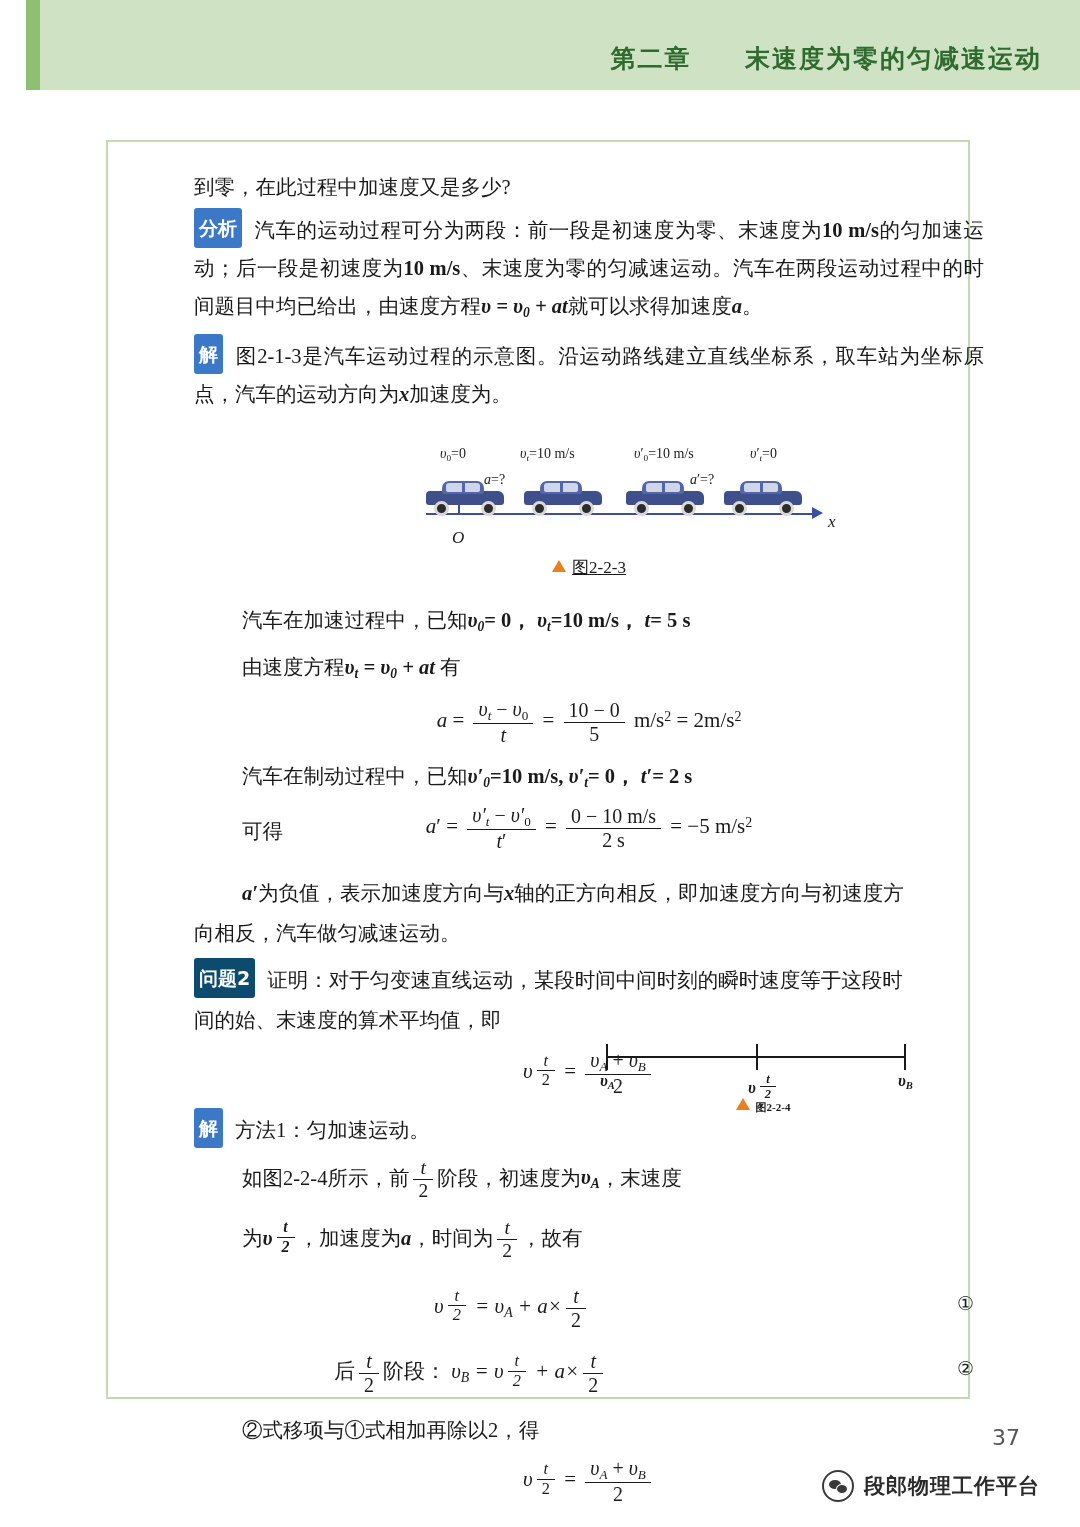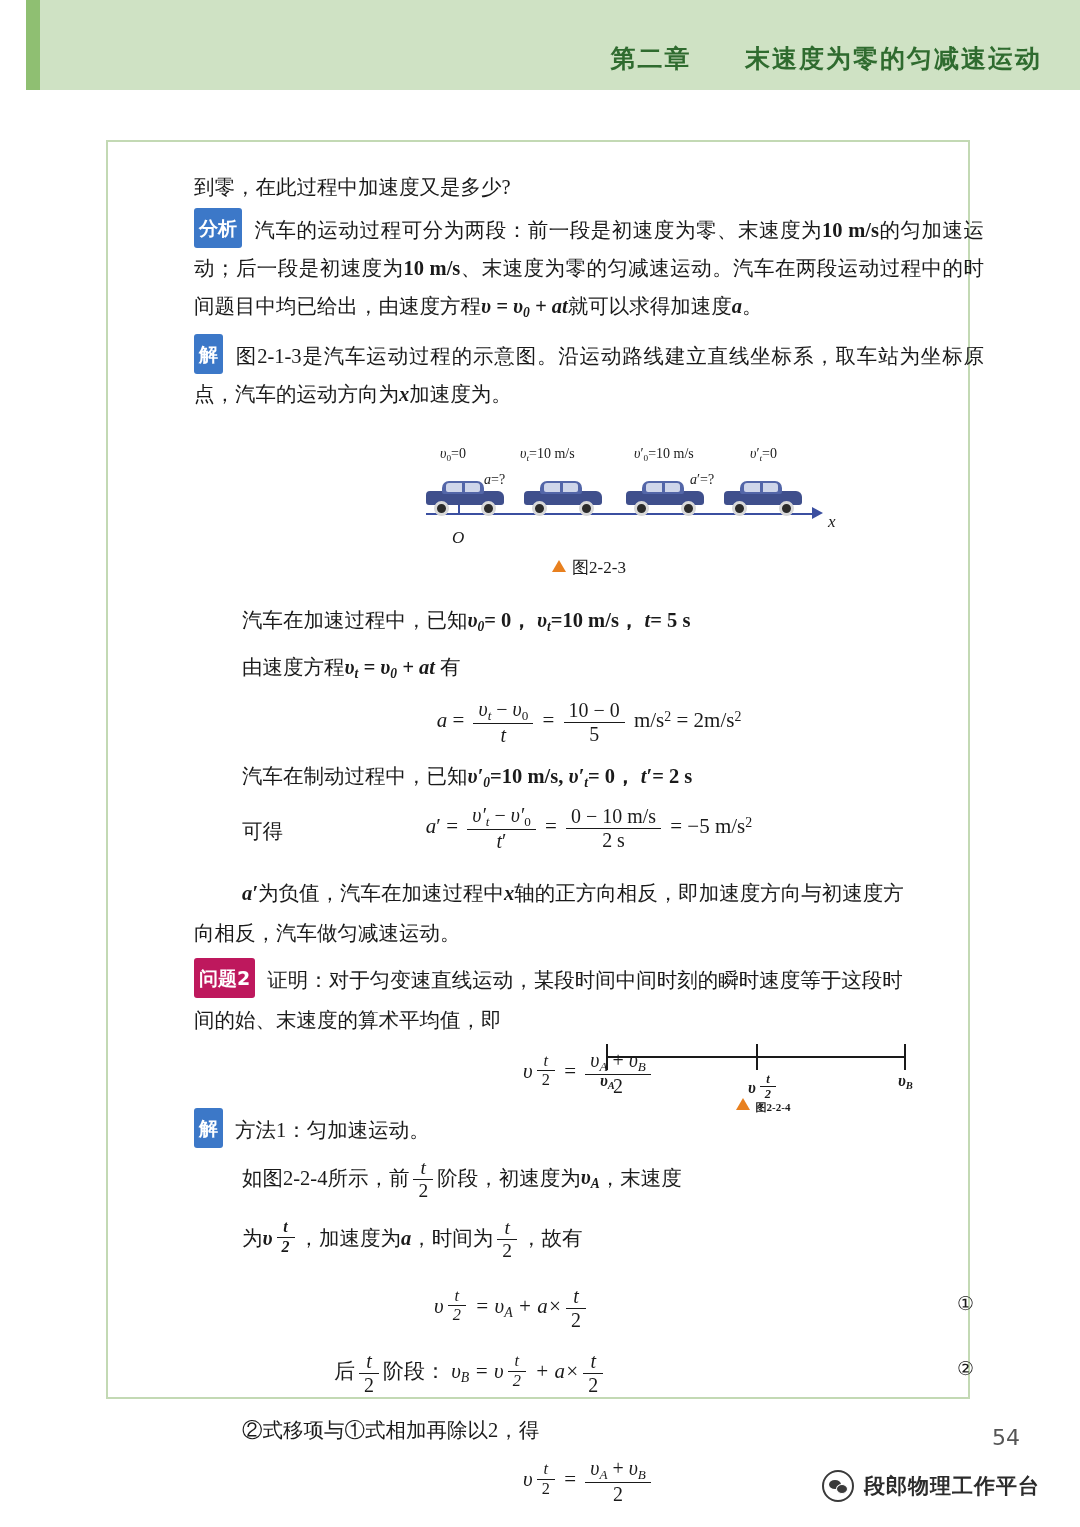--- a/index.html
+++ b/index.html
@@ -40,21 +40,21 @@
   p{margin:0;}
   .para{margin:0 0 2px 0;text-align:justify;}
   .tag{
     display:inline-block;
     font-family:"DejaVu Sans", sans-serif;
     font-weight:bold;font-size:19px;
     padding:1px 5px;border-radius:3px;margin-right:12px;
     color:#ffffff;vertical-align:2px;
   }
   .tag-blue{background:#3c78c8;}
-  .tag-orange{background:#be185d;}
+  .tag-orange{background:#0c4a6e;}
   .italic{font-style:italic;}
   .bold{font-weight:bold;}
   sub{font-size:0.66em;vertical-align:-0.28em;}
   sup{font-size:0.66em;vertical-align:0.45em;}
 
   
   .frac{display:inline-block;vertical-align:middle;text-align:center;line-height:1.15;margin:0 4px;font-size:0.95em;}
   .frac .num{display:block;padding:0 5px;border-bottom:1.3px solid #1a1a1a;}
   .frac .den{display:block;padding:0 5px;}
   .frac-sm{font-size:0.78em;}
@@ -76,21 +76,21 @@
   .tick{position:absolute;top:78px;width:2px;height:10px;background:#3b4fa0;}
   .lbl{position:absolute;font-size:14px;white-space:nowrap;}
   .car{position:absolute;width:78px;height:34px;top:52px;}
   .car .body{position:absolute;left:0;top:12px;width:78px;height:14px;background:#3f4f8c;border-radius:4px 6px 3px 3px;}
   .car .cabin{position:absolute;left:16px;top:2px;width:42px;height:13px;background:#5366a8;border-radius:7px 7px 2px 2px;}
   .car .win{position:absolute;left:20px;top:4px;width:16px;height:9px;background:#cfd6ea;border-radius:3px 0 0 2px;}
   .car .win2{position:absolute;left:39px;top:4px;width:15px;height:9px;background:#cfd6ea;border-radius:0 3px 2px 0;}
   .car .w1,.car .w2{position:absolute;top:22px;width:15px;height:15px;border-radius:50%;background:#2b2b2b;border:3px solid #d8d8d8;box-sizing:border-box;}
   .car .w1{left:8px;}
   .car .w2{left:55px;}
-  .figcap{text-align:center;font-size:17px;margin-top:2px;}
+  .figcap{text-align:center;font-size:17px;margin-top:2px;text-decoration:underline;}
   .tri{display:inline-block;width:0;height:0;border-left:7px solid transparent;border-right:7px solid transparent;border-bottom:12px solid #e8801f;margin-right:6px;vertical-align:1px;}
 
   
   .fig2{position:absolute;right:-8px;top:1040px;width:330px;}
   .fig2 .line{position:relative;height:30px;}
   .fig2 .hline{position:absolute;left:8px;top:14px;width:300px;height:2px;background:#1a1a1a;}
   .fig2 .vt{position:absolute;top:2px;width:2px;height:26px;background:#1a1a1a;}
   .fig2 .vlbl{position:absolute;top:30px;font-style:italic;font-size:16px;}
   .fig2 .cap{text-align:center;font-size:11px;margin-top:26px;}
 
@@ -221,21 +221,21 @@
       <div class="eq" style="margin-top:0;">
         <span class="italic">a</span>′ =
         <span class="frac"><span class="num"><i>υ′<sub>t</sub></i> − <i>υ′</i><sub>0</sub></span><span class="den"><i>t</i>′</span></span>
         =
         <span class="frac"><span class="num">0 − 10 m/s</span><span class="den">2 s</span></span>
         <span>= −5 m/s</span><sup>2</sup>
       </div>
     </div>
 
     <p class="para" style="padding-left:48px;margin-top:14px;">
-      <span class="italic bold">a′</span><span>为负值，汽车在加速过程中</span><span class="italic bold">x</span><span>轴的正方向相反，即加速度方向与初速度方</span>
+      <span class="italic bold">a′</span><span>为负值，表示加速度方向与</span><span class="italic bold">x</span><span>轴的正方向相反，即加速度方向与初速度方</span>
     </p>
     <p class="para">向相反，汽车做匀减速运动。</p>
 
     <p class="para" style="margin-top:6px;">
       <span class="tag tag-orange">问题2</span><span>证明：对于匀变速直线运动，某段时间中间时刻的瞬时速度等于这段时</span>
     </p>
     <p class="para">间的始、末速度的算术平均值，即</p>
 
     <div class="eq" style="margin:10px 0;">
       <span class="italic">υ</span><sub class="frac frac-sm" style="vertical-align:-0.45em;"><span class="num"><i>t</i></span><span class="den">2</span></sub>
@@ -284,18 +284,18 @@
       <div class="vlbl" style="left:2px;"><i>υ</i><sub>A</sub></div>
       <div class="vlbl" style="left:150px;"><i>υ</i><sub class="frac frac-sm" style="vertical-align:-0.45em;"><span class="num"><i>t</i></span><span class="den">2</span></sub></div>
       <div class="vlbl" style="left:300px;"><i>υ</i><sub>B</sub></div>
     </div>
     <div class="cap">
       <span class="tri"></span><span>图2-2-4</span>
     </div>
   </div>
 </div>
 
-<div class="page-number">54</div>
+<div class="page-number">37</div>
 
 <div class="footer">
   <div class="wx"></div>
   <div class="ftxt">段郎物理工作平台</div>
 </div>
 
 </body></html>

